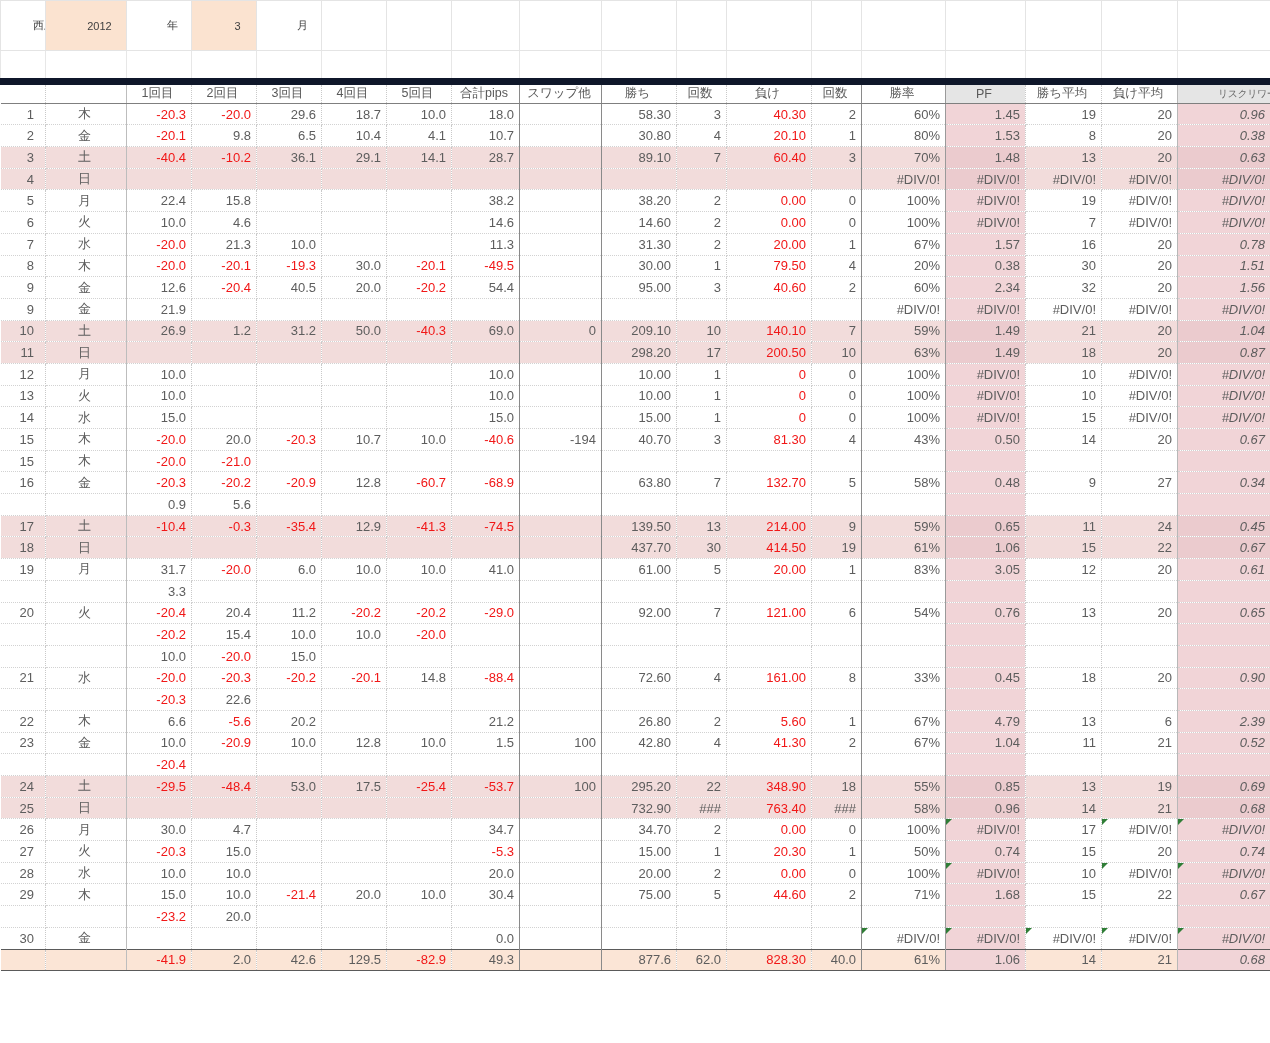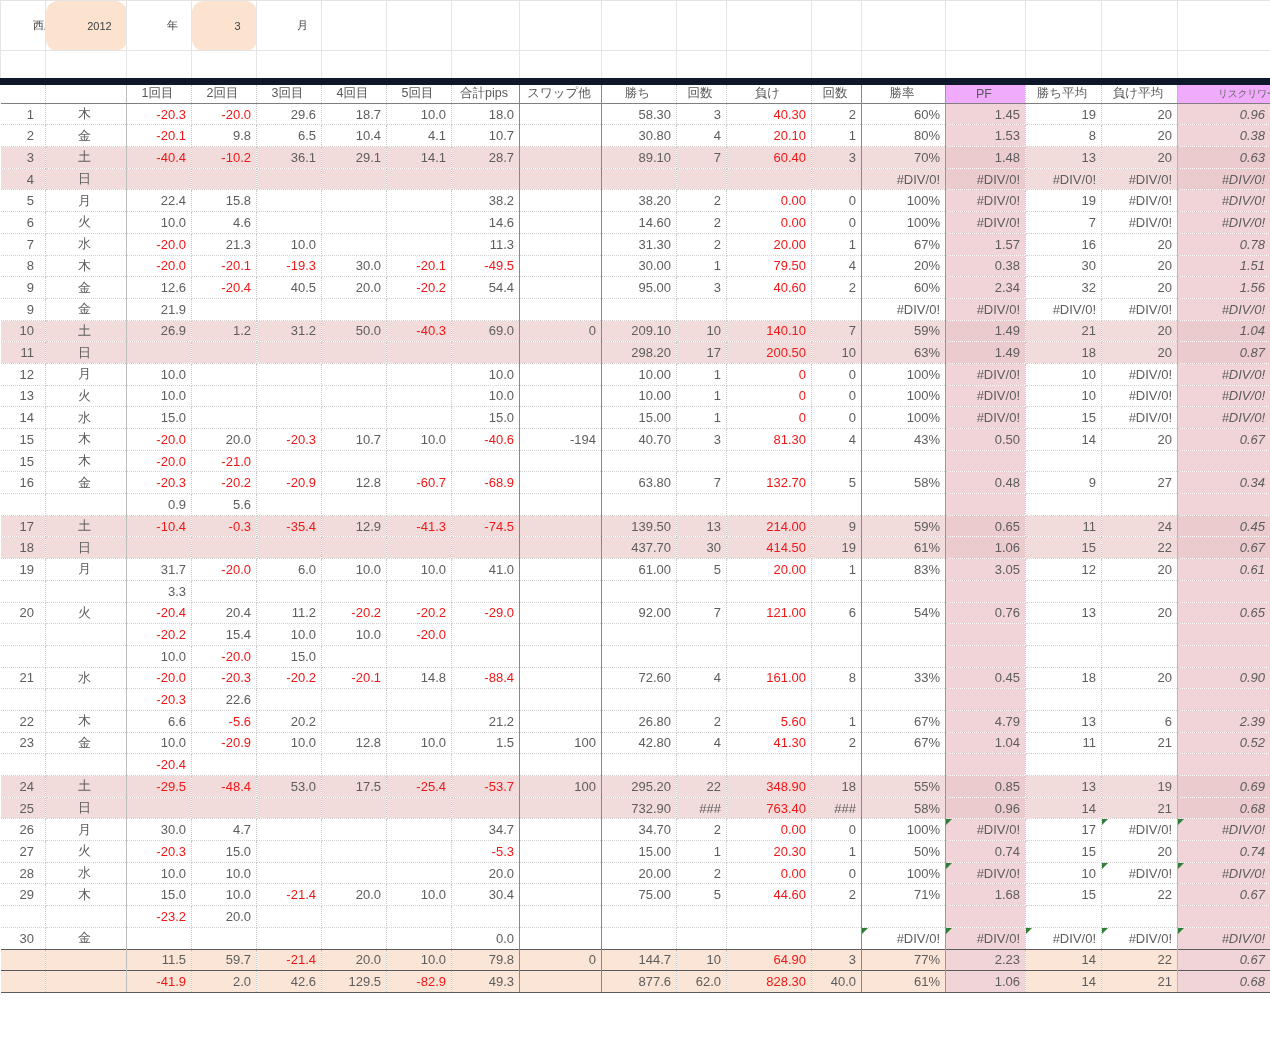--- a/index.html
+++ b/index.html
@@ -4,26 +4,26 @@
 <style>
   html,body{margin:0;padding:0;background:#ffffff;}
   .sheet{width:1270px;font-family:"Liberation Sans","DejaVu Sans",sans-serif;}
   table{border-collapse:collapse;table-layout:fixed;width:1270px;}
   td,th{overflow:hidden;white-space:nowrap;font-size:13px;font-weight:normal;color:#5d5d5d;
         padding:0 5px 0 2px;height:21.7px;box-sizing:border-box;position:relative;
         border-right:1px dotted #c9c9c9;border-bottom:1px dotted #d2d2d2;}
   
   tr.title-row td{height:50px;font-size:11px;border:1px solid #e4e4e4;color:#404040;padding-left:32px;}
   tr.spacer-row td{height:31px;border:1px solid #e7e7e7;}
-  td.peach{background:#FBE3D0;border-radius:12px;}
+  td.peach{background:#FBE3D0;}
   td.c-center{text-align:center;}
   
   thead th{text-align:center;font-size:12.5px;color:#595959;
            border-top:7px solid #0f172a;border-bottom:1px solid #7f7f7f;background:#ffffff;}
-  thead th.pinkcol{background:#f0abfc;}
+  thead th.pinkcol{background:#e5e5e5;}
   thead th.rr-header{font-size:10px;letter-spacing:-0.5px;color:#6a6a6a;padding-left:40px;}
   
   tr > *:nth-child(2){border-right:1px solid #bdbdbd;}
   tr > *:nth-child(8){border-right:1px solid #8a8a8a;}
   tr > *:nth-child(9){border-right:1px solid #8a8a8a;}
   tr > *:nth-child(13){border-right:1px solid #8a8a8a;}
   tr > *:nth-child(14){border-right:1px solid #9a9a9a;}
   tr > *:nth-child(17){border-right:1px solid #b8b8b8;}
   tr > *:nth-child(18){border-right:1px solid #ababab;}
   tr.title-row > *:nth-child(n){border-right-style:solid;}
@@ -906,40 +906,20 @@
           <td class="num"></td>
           <td class="num">#DIV/0!<span class="tri"></span></td>
           <td class="num pinkcol">#DIV/0!<span class="tri"></span></td>
           <td class="num">#DIV/0!<span class="tri"></span></td>
           <td class="num">#DIV/0!<span class="tri"></span></td>
           <td class="num pinkcol ital">#DIV/0!<span class="tri"></span></td>
         </tr>
         <tr class="row-sum">
           <td class="day-cell"></td>
           <td class="wd-cell"></td>
-          <td class="num">11.5</td>
-          <td class="num">59.7</td>
-          <td class="num red">-21.4</td>
-          <td class="num">20.0</td>
-          <td class="num">10.0</td>
-          <td class="num">79.8</td>
-          <td class="num">0</td>
-          <td class="num">144.7</td>
-          <td class="num">10</td>
-          <td class="num red">64.90</td>
-          <td class="num">3</td>
-          <td class="num">77%</td>
-          <td class="num pinkcol">2.23</td>
-          <td class="num">14</td>
-          <td class="num">22</td>
-          <td class="num pinkcol ital">0.67</td>
-        </tr>
-        <tr class="row-sum">
-          <td class="day-cell"></td>
-          <td class="wd-cell"></td>
           <td class="num red">-41.9</td>
           <td class="num">2.0</td>
           <td class="num">42.6</td>
           <td class="num">129.5</td>
           <td class="num red">-82.9</td>
           <td class="num">49.3</td>
           <td class="num"></td>
           <td class="num">877.6</td>
           <td class="num">62.0</td>
           <td class="num red">828.30</td>

